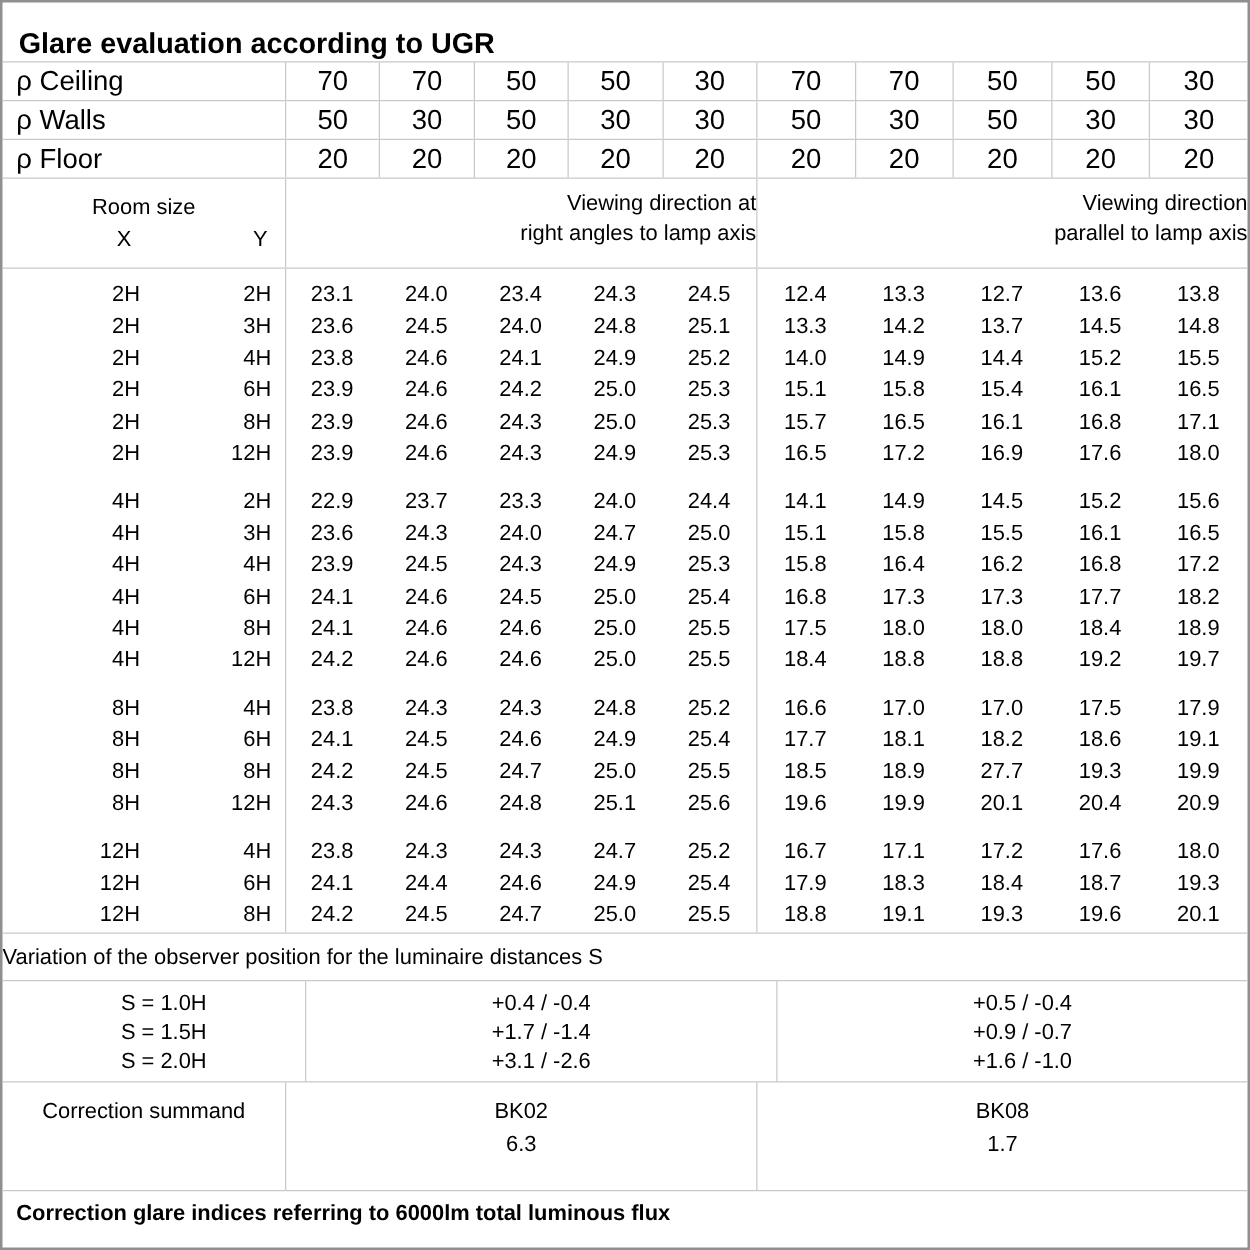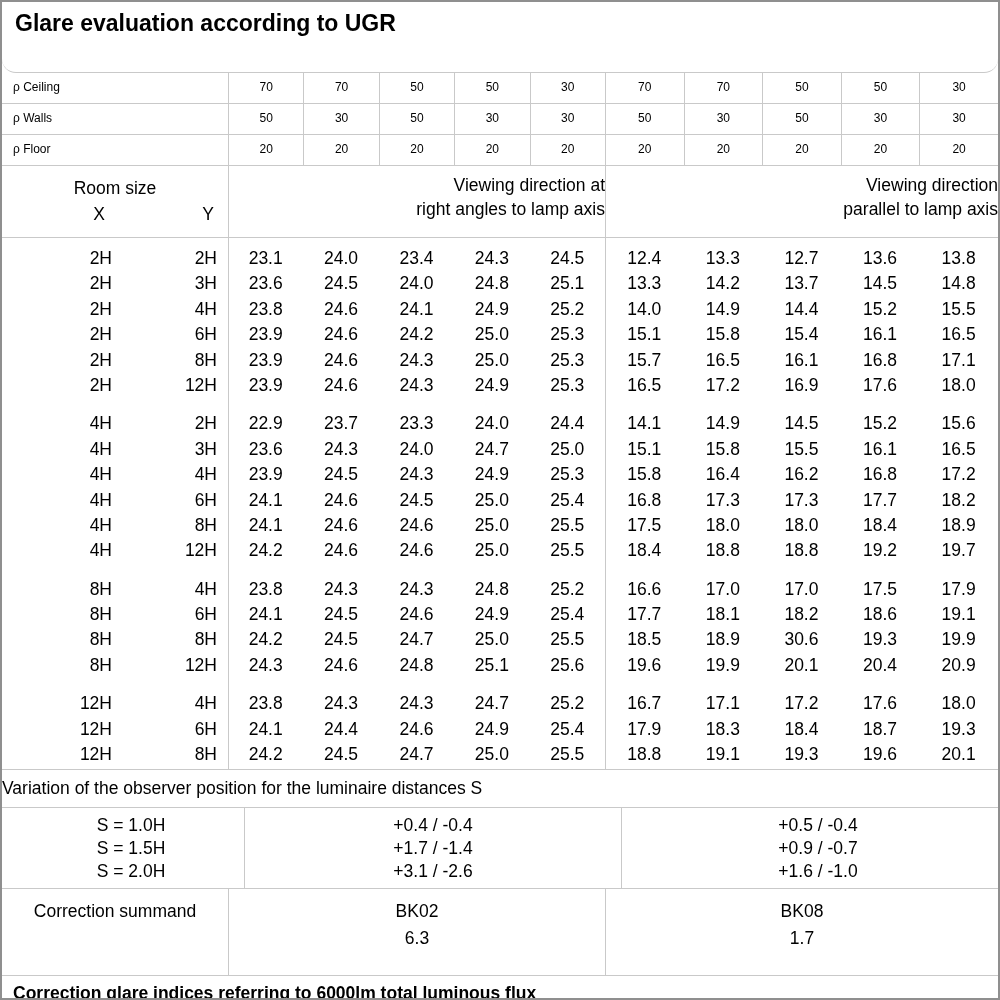--- a/index.html
+++ b/index.html
@@ -17,31 +17,30 @@
   body{font-family:"Liberation Sans","DejaVu Sans",sans-serif;color:var(--ink);}
   .sheet{
     position:relative;
     width:1000px;height:1000px;
     border:2px solid var(--border);
     background:#ffffff;
     overflow:hidden;
   }
   
   .title-row{
-    height:71px;border-bottom:1px solid var(--grid);
+    height:48px;border-bottom:1px solid var(--grid);
     font-size:23px;font-weight:bold;
-    padding:8px 0 0 13px;
-    border-radius:14px;
+    padding:19px 0 0 13px;
   }
   
   .refl-row{
     display:grid;
     grid-template-columns:var(--c-label) repeat(5,var(--c-v1)) repeat(5,var(--c-v2));
     height:31px;border-bottom:1px solid var(--grid);
-    font-size:12px;line-height:29px;
+    font-size:22px;line-height:29px;
   }
   .refl-row .rlabel{padding-left:11px;text-align:left;}
   .refl-row .cell{text-align:center;border-left:1px solid var(--grid);}
   
   .room-header{
     display:grid;
     grid-template-columns:var(--c-label) 377px 393px;
     height:72px;border-bottom:1px solid var(--grid);
     font-size:17.5px;
   }
@@ -380,21 +379,21 @@
           <div class="drow">
             <div class="xcell">8H</div>
             <div class="ycell">8H</div>
             <div class="vcell">24.2</div>
             <div class="vcell">24.5</div>
             <div class="vcell">24.7</div>
             <div class="vcell">25.0</div>
             <div class="vcell">25.5</div>
             <div class="vcell">18.5</div>
             <div class="vcell">18.9</div>
-            <div class="vcell">30.6</div>
+            <div class="vcell">27.7</div>
             <div class="vcell">19.3</div>
             <div class="vcell">19.9</div>
           </div>
           <div class="drow">
             <div class="xcell">8H</div>
             <div class="ycell">12H</div>
             <div class="vcell">24.3</div>
             <div class="vcell">24.6</div>
             <div class="vcell">24.8</div>
             <div class="vcell">25.1</div>

